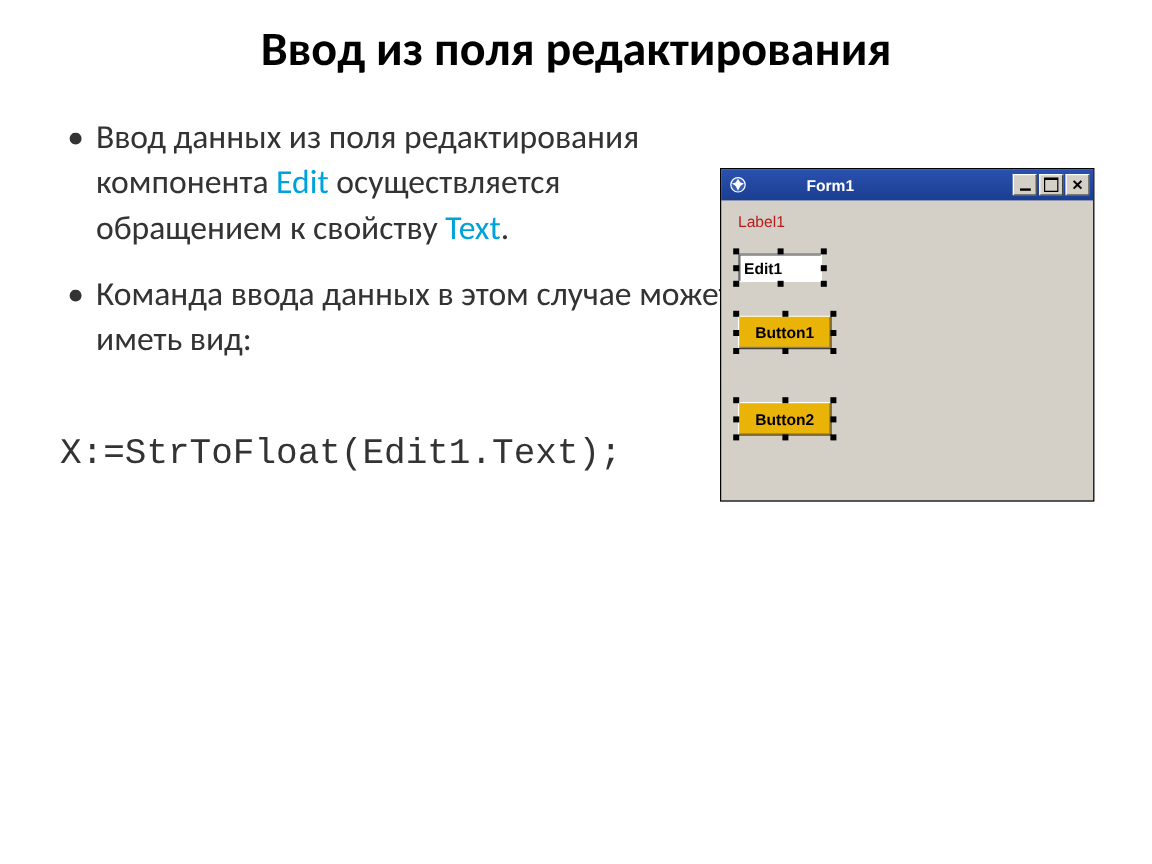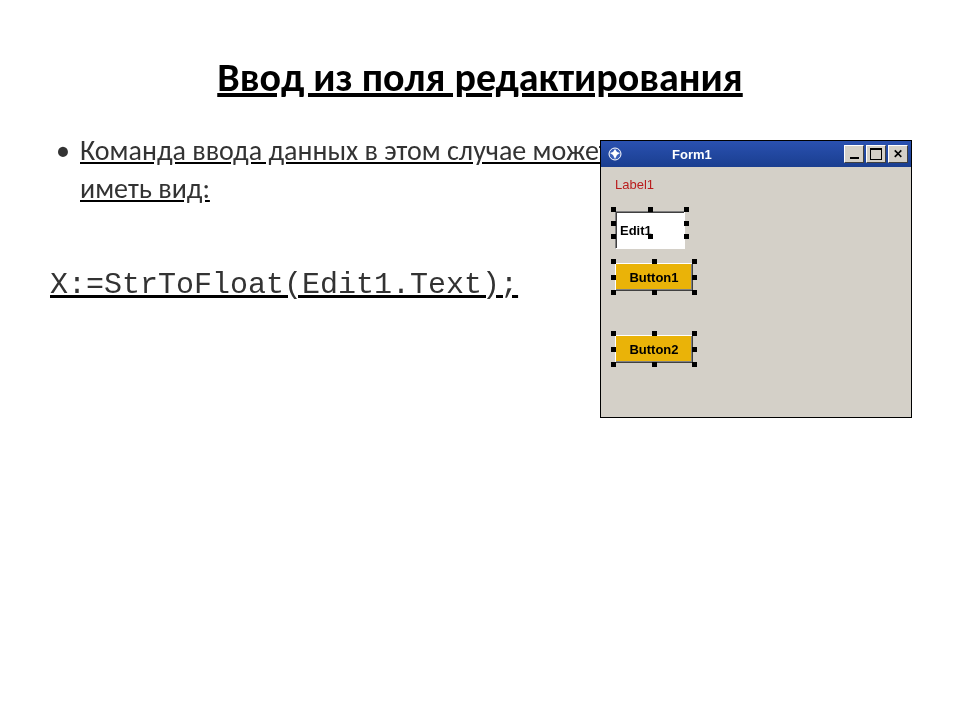--- a/index.html
+++ b/index.html
@@ -11,23 +11,22 @@
       width: 960px;
       height: 720px;
       background: #ffffff;
       font-family: Calibri, Arial, sans-serif;
       position: relative;
       overflow: hidden;
     }
     .slide {
       width: 100%;
       height: 100%;
-      padding: 53px 50px;
-      position: relative;
-      text-decoration: underline;
+      padding: 16px 50px;
+      position: relative;
     }
     .title {
       font-size: 40px;
       font-weight: bold;
       text-align: center;
       color: #000;
       margin-bottom: 30px;
     }
     .content-row {
       display: flex;
@@ -139,21 +138,21 @@
       position: relative;
       height: 250px;
     }
     .label-text {
       font-size: 13px;
       color: #b91c1c;
       margin-bottom: 16px;
     }
     .edit-box {
       width: 70px;
-      height: 38px;
+      height: 24px;
       background: #fff;
       border-top: 1px solid #808080;
       border-left: 1px solid #808080;
       border-right: 1px solid #fff;
       border-bottom: 1px solid #fff;
       box-shadow: inset 1px 1px 0 #404040;
       padding: 2px 4px;
       font-size: 13px;
       font-weight: bold;
       display: flex;
@@ -183,20 +182,23 @@
   </style>
 </head>
 <body>
 
 <div class="slide">
   <h1 class="title">Ввод из поля редактирования</h1>
 
   <div class="content-row">
     <div class="left-col">
       <ul class="bullets">
+        <li>
+          <span>Ввод данных из поля редактирования компонента </span><span class="kw">Edit</span><span> осуществляется обращением к свойству </span><span class="kw">Text</span><span>.</span>
+        </li>
         <li>Команда ввода данных в этом случае может иметь вид:</li>
       </ul>
       <div class="code-line">X:=StrToFloat(Edit1.Text);</div>
     </div>
   </div>
 
   <div class="window">
     <div class="titlebar">
       <span class="app-icon">
         <svg width="14" height="14" viewBox="0 0 14 14">

